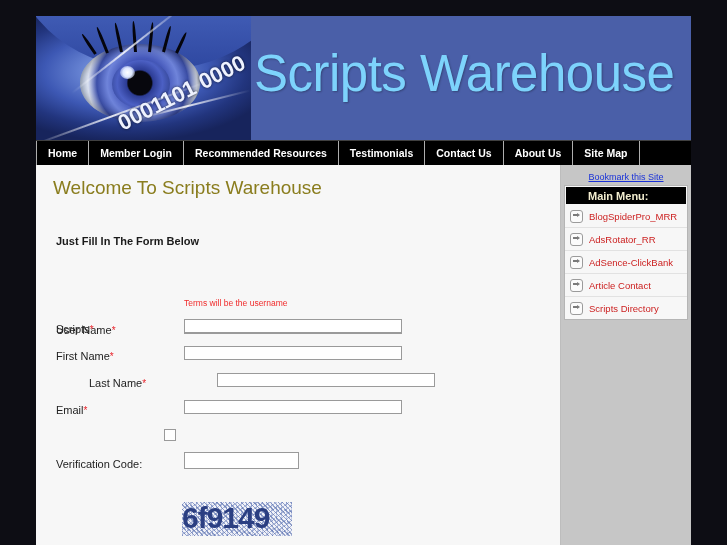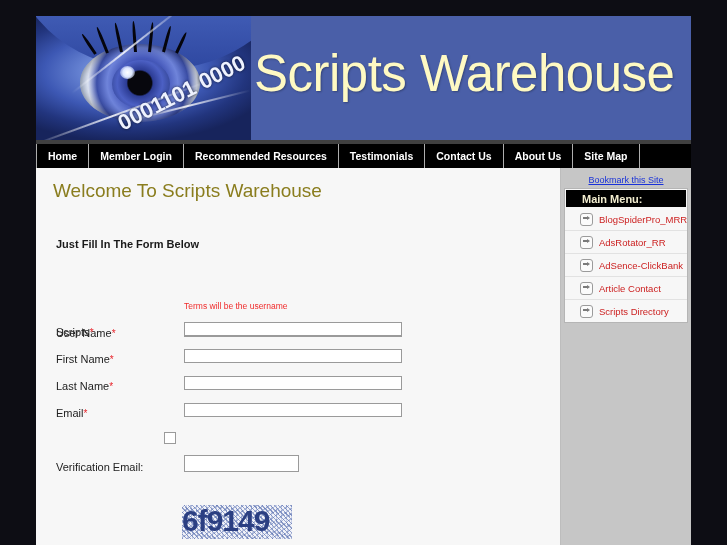--- a/index.html
+++ b/index.html
@@ -89,34 +89,34 @@
     font-family: "Liberation Sans", sans-serif;
     font-weight: 700;
     text-shadow: 0 0 3px rgba(0,0,0,.7);
     white-space: nowrap;
   }
   .banner-title {
     position: absolute;
     left: 218px;
     top: 28px;
     font-size: 51px;
-    color: #fef9c3;
+    color: #7dd3fc;
     font-family: "Liberation Sans", sans-serif;
     font-weight: 400;
     letter-spacing: -0.5px;
     text-shadow: 1px 1px 2px rgba(0,0,0,.28);
     white-space: nowrap;
   }
   
   .navbar {
     position: relative;
     height: 24px;
     width: 655px;
     background: #000000;
-    border-top: 4px solid #404040;
+    border-top: 1px solid #404040;
     display: flex;
     align-items: stretch;
   }
   .nav-item {
     color: #ffffff;
     font-size: 10.5px;
     font-weight: bold;
     font-family: "Liberation Sans", sans-serif;
     display: flex;
     align-items: center;
@@ -271,28 +271,28 @@
     box-sizing: border-box;
   }
   .menu-head {
     height: 17px;
     background: #000000;
     color: #f2edcf;
     font-size: 11px;
     font-weight: bold;
     display: flex;
     align-items: center;
-    padding-left: 16px;
+    padding-left: 22px;
     margin: 1px;
   }
   .menu-item {
     height: 22px;
     display: flex;
     align-items: center;
-    padding-left: 15px;
+    padding-left: 5px;
     border-bottom: 1px solid #e2e2e2;
     cursor: pointer;
   }
   .menu-item:last-child { border-bottom: none; }
   .arrow-ico {
     width: 11px; height: 11px;
     border: 1px solid #9b9b9b;
     border-radius: 3px;
     background: #fbfbfb;
     margin-right: 6px;
@@ -380,34 +380,34 @@
         <div class="frow" style="top:158px;">
           <span class="flabel"><span>Scripts</span><span class="req">*</span></span>
           <input class="finput" type="password" value="" style="">
         </div>
 
         <div class="frow" style="top:185px;">
           <span class="flabel"><span>First Name</span><span class="req">*</span></span>
           <input class="finput" type="text" value="" style="">
         </div>
 
-        <div class="frow" style="top:212px;">
+        <div class="frow" style="top:212px;margin-left:33px;">
           <span class="flabel"><span>Last Name</span><span class="req">*</span></span>
           <input class="finput" type="text" value="" style="">
         </div>
 
         <div class="frow" style="top:239px;">
           <span class="flabel"><span>Email</span><span class="req">*</span></span>
           <input class="finput" type="text" value="" style="">
         </div>
 
         <div class="chk" style="top:264px;"></div>
 
         <div class="frow" style="top:293px;">
-          <span class="flabel">Verification Email:</span>
+          <span class="flabel">Verification Code:</span>
           <input class="finput" style="width: 115px; top: -6px; height: 17px;" type="text" value="">
         </div>
 
         <div class="captcha" style="top:337px;">
           <div class="captcha-noise"></div>
           <div class="captcha-text">6f9149</div>
         </div>
 
       </div>
 

